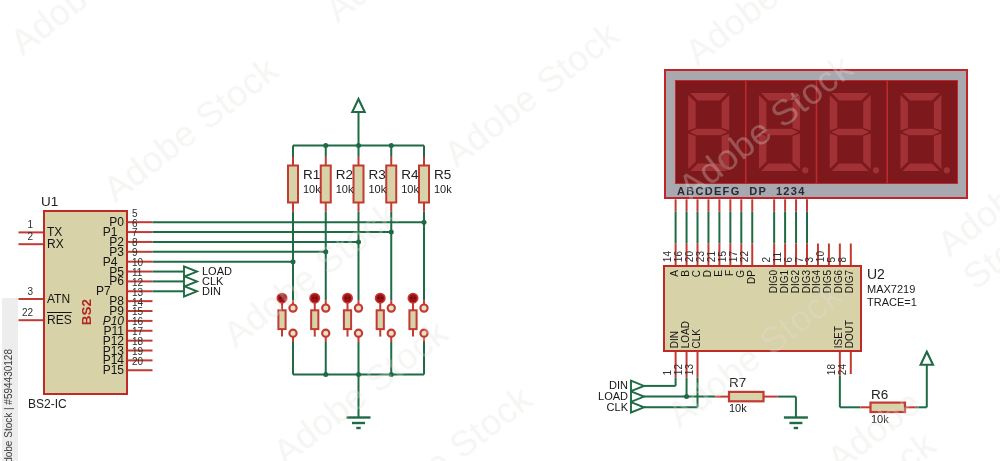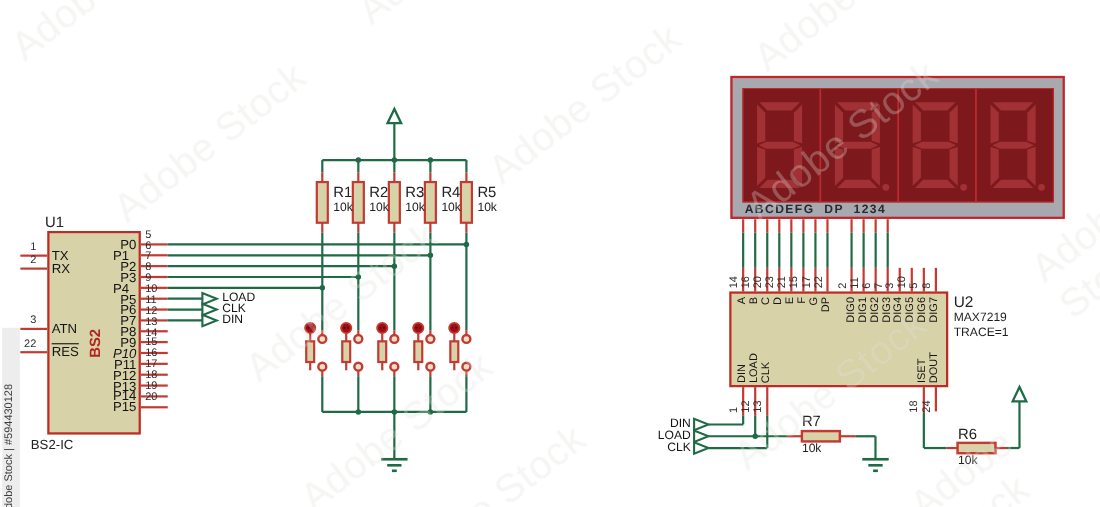--- a/index.html
+++ b/index.html
@@ -255,21 +255,21 @@
       <div class="lbl pinlabel" style="position: absolute; left: 96px; top: 234.94px; width: 28px; text-align: right;">P2</div>
       <div class="lbl pinnum" style="position: absolute; left: 132px; top: 237.31px;">8</div>
       <div class="lbl pinlabel" style="position: absolute; left: 96px; top: 244.81px; width: 28px; text-align: right;">P3</div>
       <div class="lbl pinnum" style="position: absolute; left: 132px; top: 247.18px;">9</div>
       <div class="lbl pinlabel" style="position: absolute; left: 96px; top: 254.68px; width: 28px; text-align: center;">P4</div>
       <div class="lbl pinnum" style="position: absolute; left: 132px; top: 257.05px;">10</div>
       <div class="lbl pinlabel" style="position: absolute; left: 96px; top: 264.55px; width: 28px; text-align: right;">P5</div>
       <div class="lbl pinnum" style="position: absolute; left: 132px; top: 266.92px;">11</div>
       <div class="lbl pinlabel" style="position: absolute; left: 96px; top: 274.42px; width: 28px; text-align: right;">P6</div>
       <div class="lbl pinnum" style="position: absolute; left: 132px; top: 276.79px;">12</div>
-      <div class="lbl pinlabel" style="position: absolute; left: 96px; top: 284.29px; width: 28px; text-align: right;">P7</div>
+      <div class="lbl pinlabel" style="position: absolute; left: 96px; top: 284.29px; width: 28px; text-align: left;">P7</div>
       <div class="lbl pinnum" style="position: absolute; left: 132px; top: 286.66px;">13</div>
       <div class="lbl pinlabel" style="position: absolute; left: 96px; top: 294.16px; width: 28px; text-align: right;">P8</div>
       <div class="lbl pinnum" style="position: absolute; left: 132px; top: 296.53px;">14</div>
       <div class="lbl pinlabel" style="position: absolute; left: 96px; top: 304.03px; width: 28px; text-align: right;">P9</div>
       <div class="lbl pinnum" style="position: absolute; left: 132px; top: 306.4px;">15</div>
       <div class="lbl pinlabel" style="position: absolute; left: 96px; top: 313.9px; width: 28px; text-align: right; font-style: italic;">P10</div>
       <div class="lbl pinnum" style="position: absolute; left: 132px; top: 316.27px;">16</div>
       <div class="lbl pinlabel" style="position: absolute; left: 96px; top: 323.77px; width: 28px; text-align: right;">P11</div>
       <div class="lbl pinnum" style="position: absolute; left: 132px; top: 326.14px;">17</div>
       <div class="lbl pinlabel" style="position: absolute; left: 96px; top: 333.64px; width: 28px; text-align: right;">P12</div>

